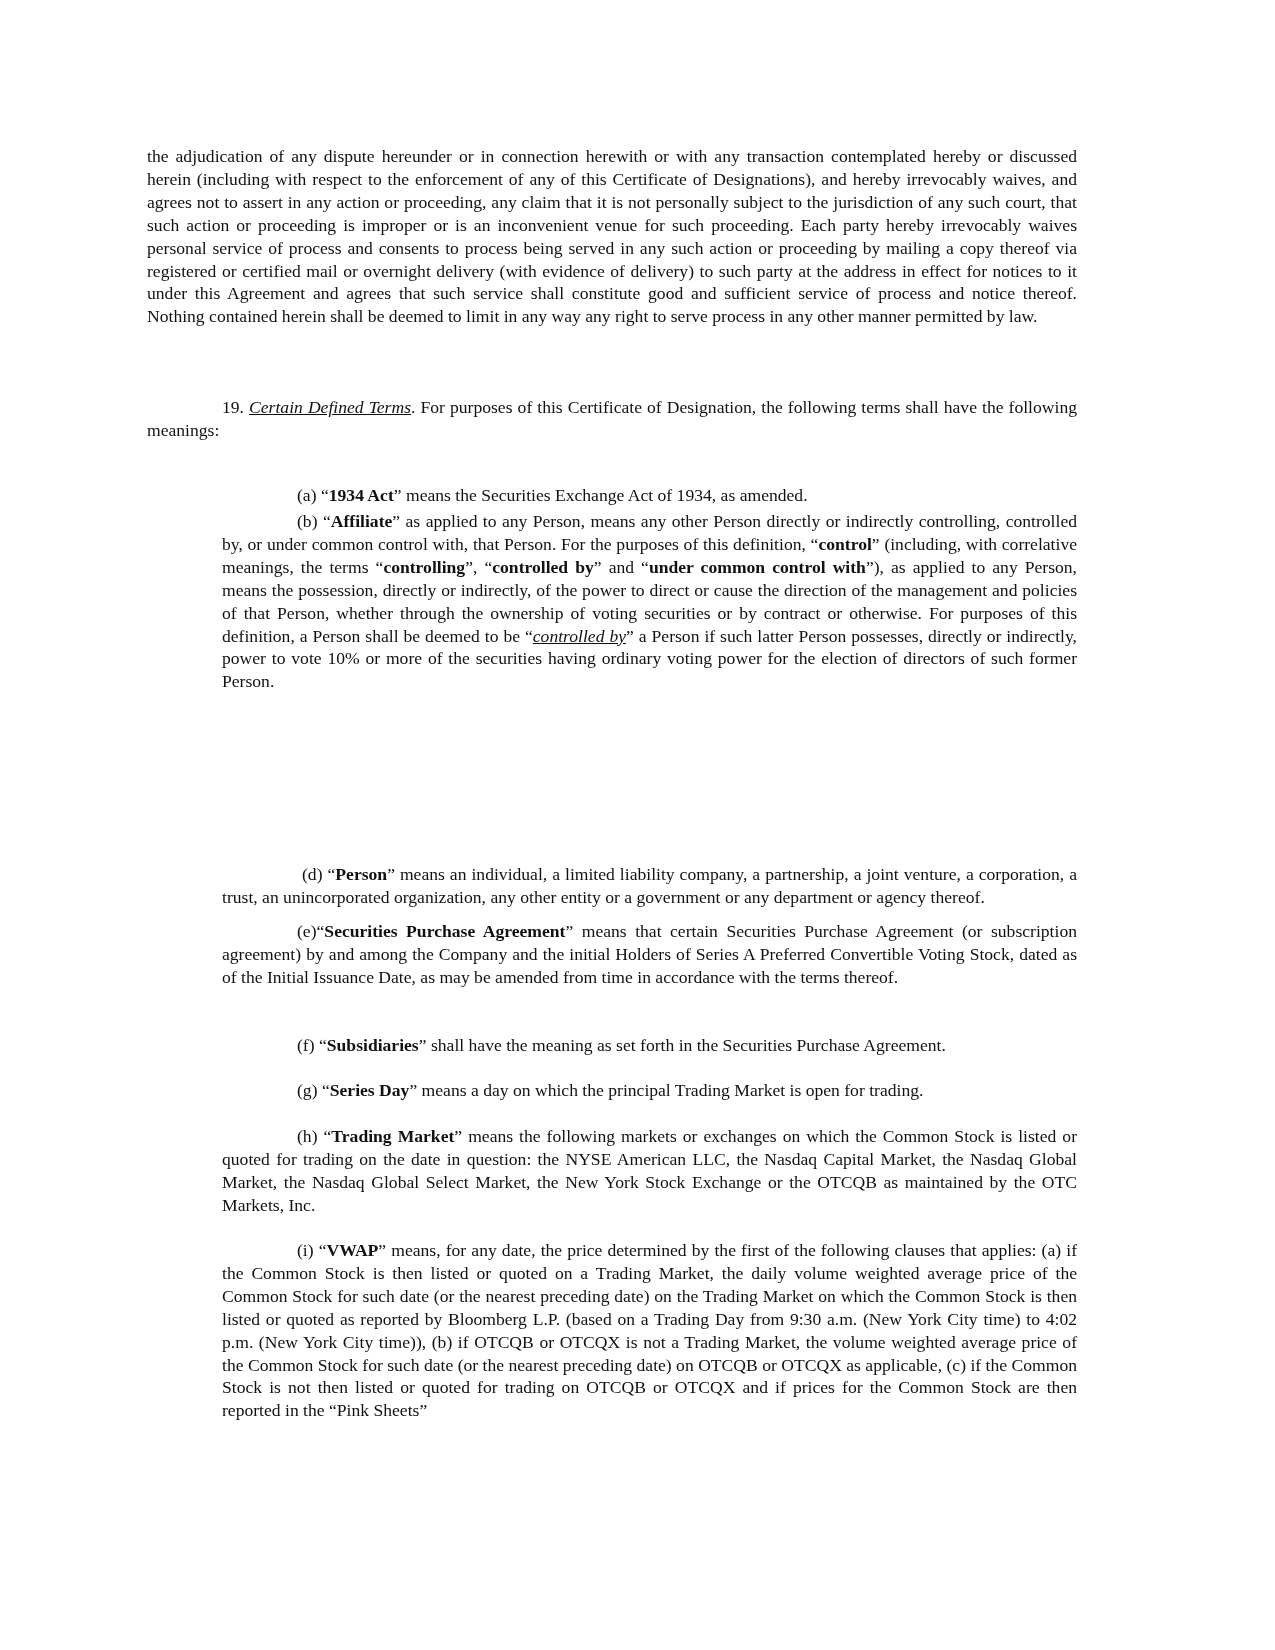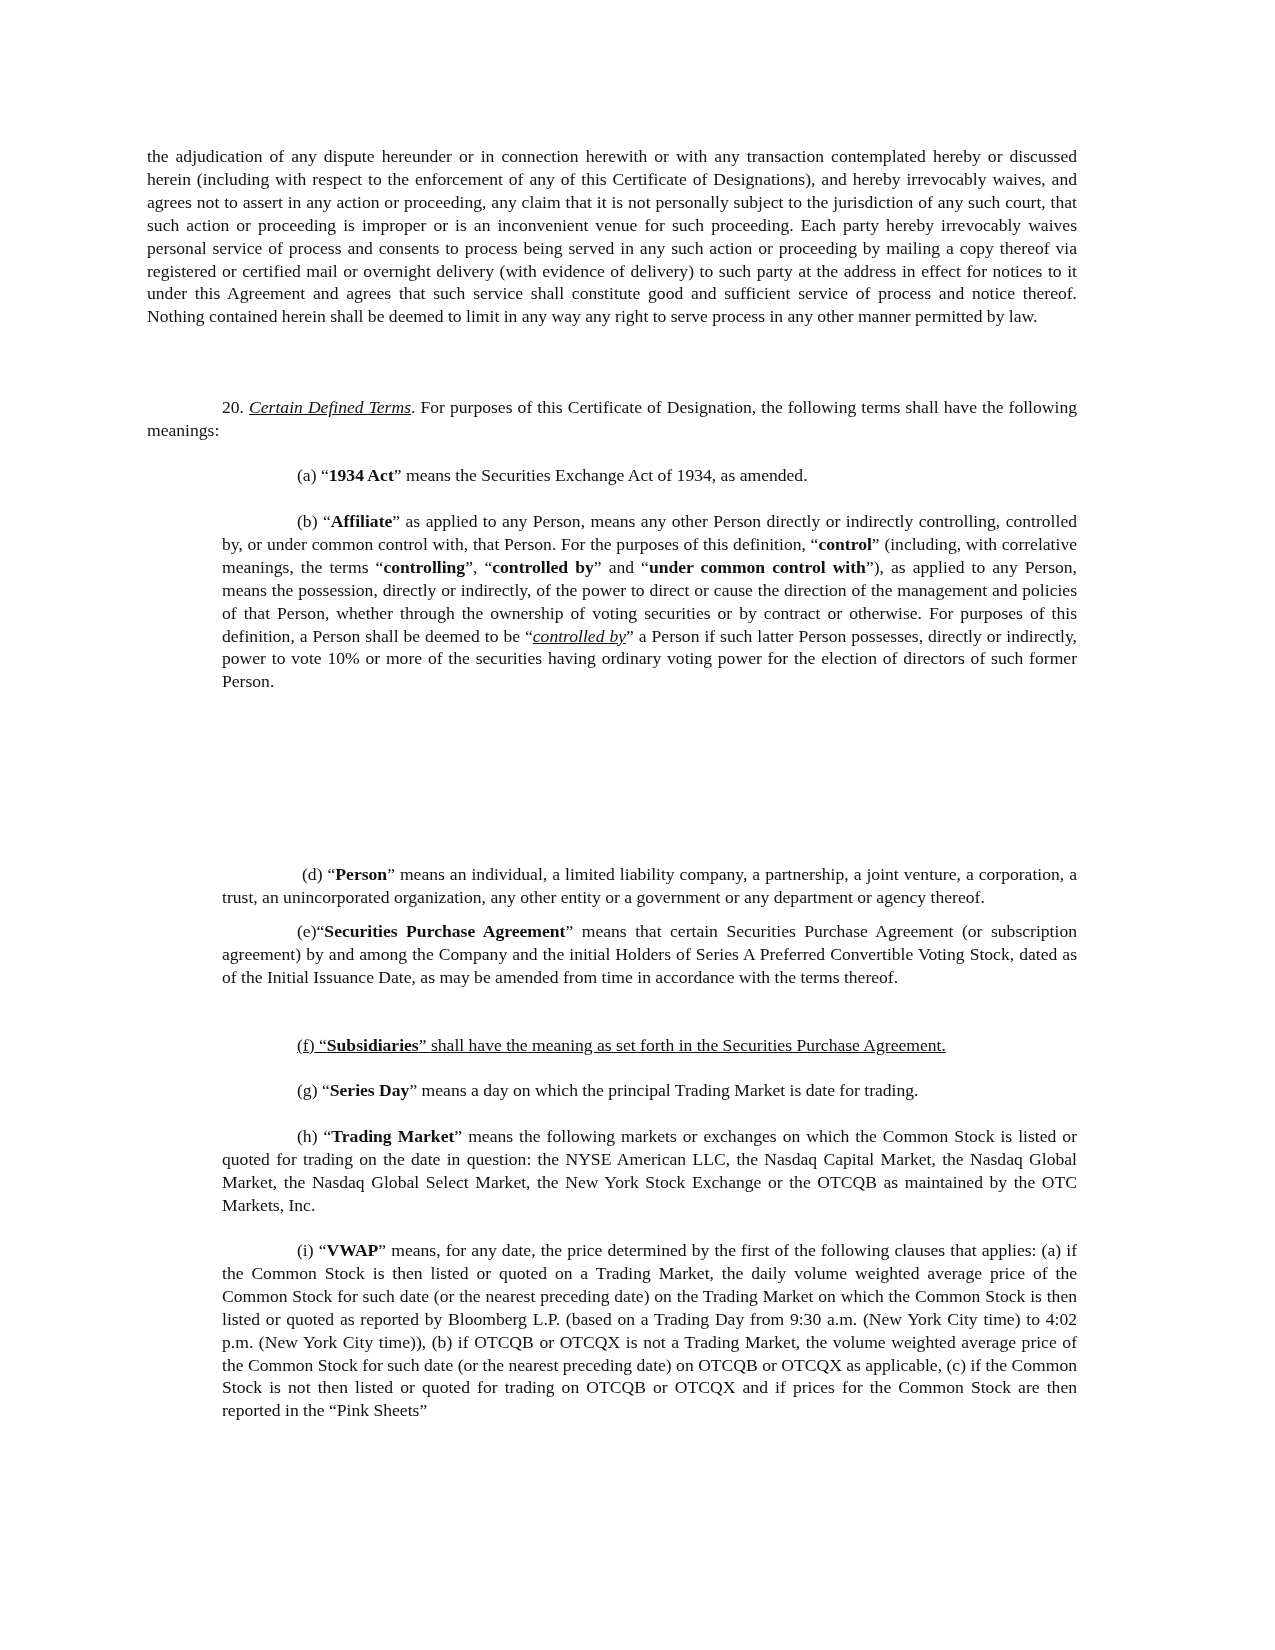--- a/index.html
+++ b/index.html
@@ -16,32 +16,32 @@
   b { font-weight: bold; }
   u { text-decoration: underline; font-style: italic; }
 </style>
 </head>
 <body>
 
 <div class="page">
 
   <p class="para full" style="top:145px;">the adjudication of any dispute hereunder or in connection herewith or with any transaction contemplated hereby or discussed herein (including with respect to the enforcement of any of this Certificate of Designations), and hereby irrevocably waives, and agrees not to assert in any action or proceeding, any claim that it is not personally subject to the jurisdiction of any such court, that such action or proceeding is improper or is an inconvenient venue for such proceeding. Each party hereby irrevocably waives personal service of process and consents to process being served in any such action or proceeding by mailing a copy thereof via registered or certified mail or overnight delivery (with evidence of delivery) to such party at the address in effect for notices to it under this Agreement and agrees that such service shall constitute good and sufficient service of process and notice thereof. Nothing contained herein shall be deemed to limit in any way any right to serve process in any other manner permitted by law.</p>
 
-  <p class="para full" style="top:396px;"><span style="padding-left:75px;"></span><span>20.</span> <u>Certain Defined Terms</u><span>. For purposes of this Certificate of Designation, the following terms shall have the following meanings:</span></p>
+  <p class="para full" style="top:396px;"><span style="padding-left:75px;"></span><span>19.</span> <u>Certain Defined Terms</u><span>. For purposes of this Certificate of Designation, the following terms shall have the following meanings:</span></p>
 
-  <p class="para def defpara" style="top:464px;"><span>(a)</span> <span>“</span><b>1934 Act</b><span>” means the Securities Exchange Act of 1934, as amended.</span></p>
+  <p class="para def defpara" style="top:484px;"><span>(a)</span> <span>“</span><b>1934 Act</b><span>” means the Securities Exchange Act of 1934, as amended.</span></p>
 
   <p class="para def defpara" style="top:510px;"><span>(b)</span> <span>“</span><b>Affiliate</b><span>” as applied to any Person, means any other Person directly or indirectly controlling, controlled by, or under common control with, that Person. For the purposes of this definition, “</span><b>control</b><span>” (including, with correlative meanings, the terms “</span><b>controlling</b><span>”, “</span><b>controlled by</b><span>” and “</span><b>under common control with</b><span>”), as applied to any Person, means the possession, directly or indirectly, of the power to direct or cause the direction of the management and policies of that Person, whether through the ownership of voting securities or by contract or otherwise. For purposes of this definition, a Person shall be deemed to be “</span><u>controlled by</u><span>” a Person if such latter Person possesses, directly or indirectly, power to vote 10% or more of the securities having ordinary voting power for the election of directors of such former Person.</span></p>
 
 
   <p class="para def defpara" style="top:863px;">&nbsp;<span>(d)</span> <span>“</span><b>Person</b><span>” means an individual, a limited liability company, a partnership, a joint venture, a corporation, a trust, an unincorporated organization, any other entity or a government or any department or agency thereof.</span></p>
 
   <p class="para def defpara" style="top:920px;"><span>(e)</span><span>“</span><b>Securities Purchase Agreement</b><span>” means that certain Securities Purchase Agreement (or subscription agreement) by and among the Company and the initial Holders of Series A Preferred Convertible Voting Stock, dated as of the Initial Issuance Date, as may be amended from time in accordance with the terms thereof.</span></p>
 
-  <p class="para def defpara" style="top:1034px;text-decoration:underline;"><span>(f)</span> <span>“</span><b>Subsidiaries</b><span>” shall have the meaning as set forth in the Securities Purchase Agreement.</span></p>
+  <p class="para def defpara" style="top:1034px;"><span>(f)</span> <span>“</span><b>Subsidiaries</b><span>” shall have the meaning as set forth in the Securities Purchase Agreement.</span></p>
 
-  <p class="para def defpara" style="top:1079px;"><span>(g)</span> <span>“</span><b>Series Day</b><span>” means a day on which the principal Trading Market is date for trading.</span></p>
+  <p class="para def defpara" style="top:1079px;"><span>(g)</span> <span>“</span><b>Series Day</b><span>” means a day on which the principal Trading Market is open for trading.</span></p>
 
   <p class="para def defpara" style="top:1125px;"><span>(h)</span> <span>“</span><b>Trading Market</b><span>” means the following markets or exchanges on which the Common Stock is listed or quoted for trading on the date in question: the NYSE American LLC, the Nasdaq Capital Market, the Nasdaq Global Market, the Nasdaq Global Select Market, the New York Stock Exchange or the OTCQB as maintained by the OTC Markets, Inc.</span></p>
 
   <p class="para def defpara" style="top:1239px;"><span>(i)</span> <span>“</span><b>VWAP</b><span>” means, for any date, the price determined by the first of the following clauses that applies: (a) if the Common Stock is then listed or quoted on a Trading Market, the daily volume weighted average price of the Common Stock for such date (or the nearest preceding date) on the Trading Market on which the Common Stock is then listed or quoted as reported by Bloomberg L.P. (based on a Trading Day from 9:30 a.m. (New York City time) to 4:02 p.m. (New York City time)), (b) if OTCQB or OTCQX is not a Trading Market, the volume weighted average price of the Common Stock for such date (or the nearest preceding date) on OTCQB or OTCQX as applicable, (c) if the Common Stock is not then listed or quoted for trading on OTCQB or OTCQX and if prices for the Common Stock are then reported in the “Pink Sheets”</span></p>
 
 </div>
 
 </body></html>

